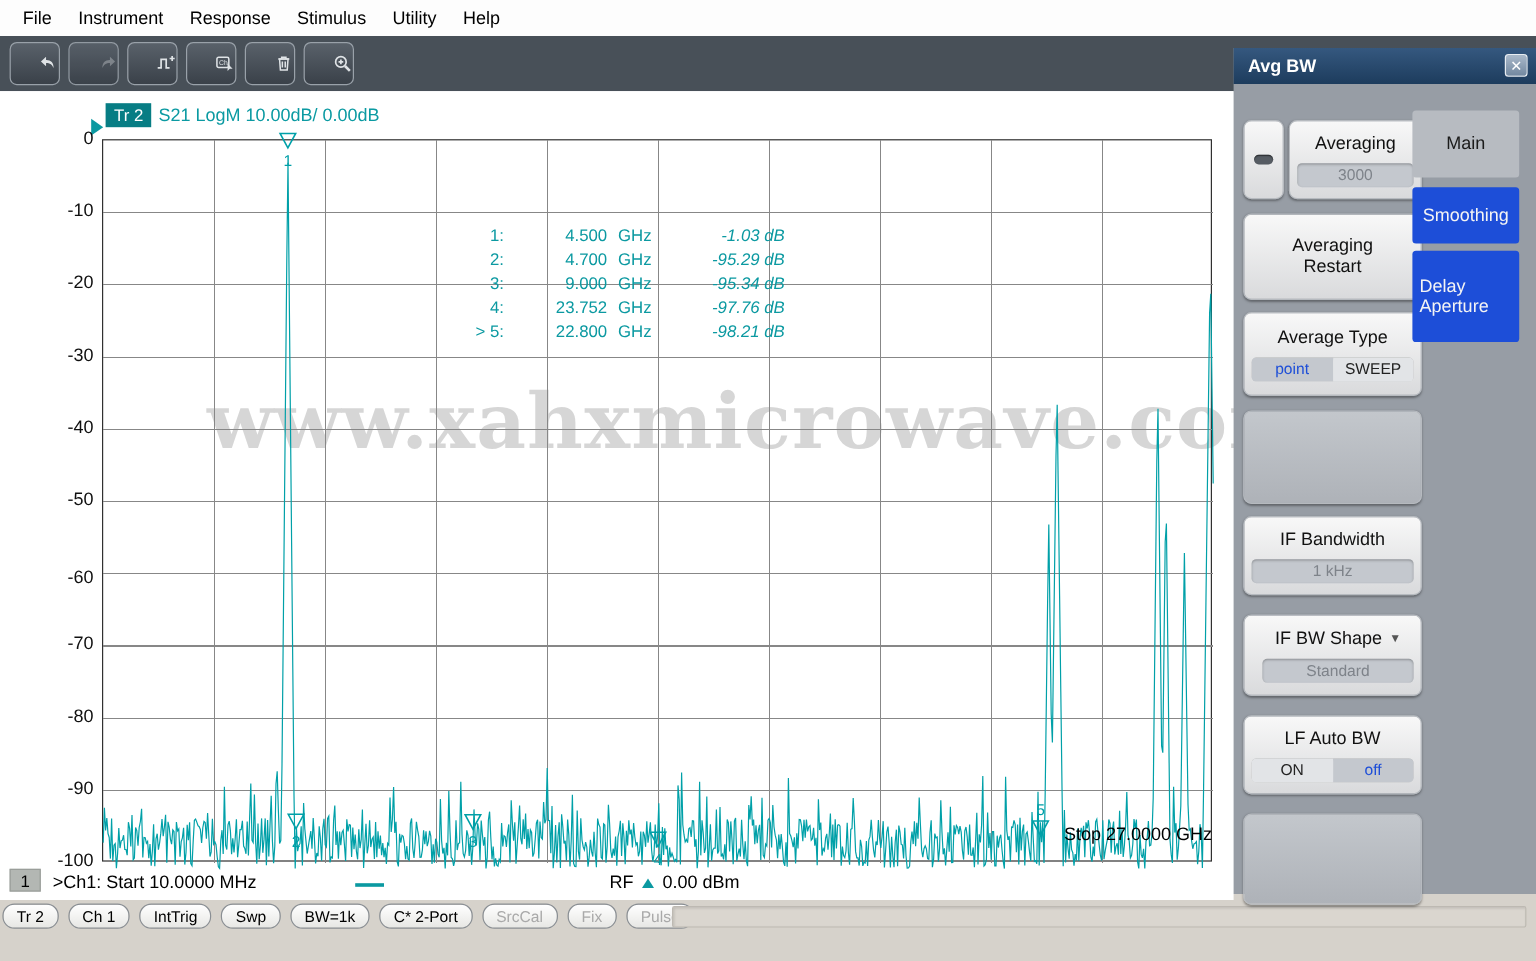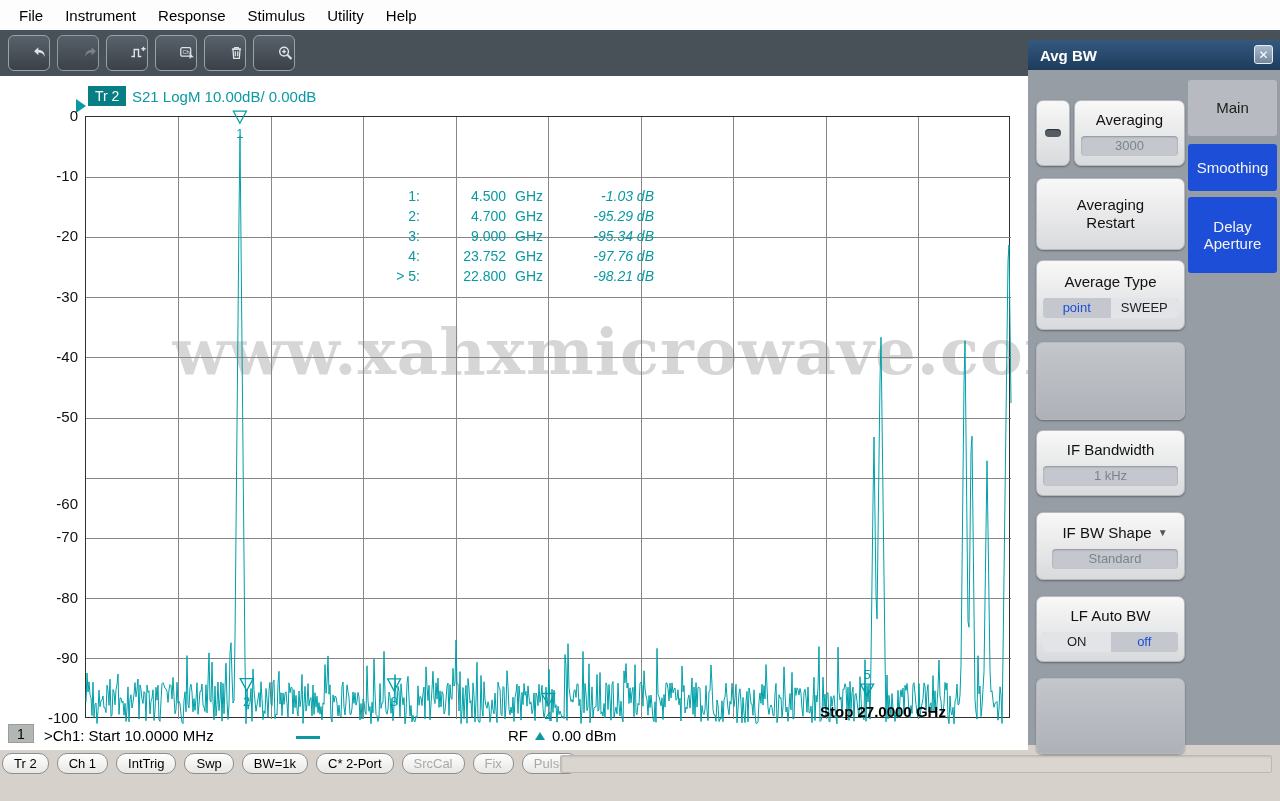--- a/index.html
+++ b/index.html
@@ -37,21 +37,21 @@
   .m-freq{width:86px;text-align:right;}
   .m-unit{width:46px;text-align:left;padding-left:9px;}
   .m-val{width:102px;text-align:right;font-style:italic;}
 
   
   .ch-indicator{position:absolute;left:8px;top:724px;width:26px;height:19px;background:#b3b7b3;border:1px solid #9a9e9a;color:#000;font-size:14px;display:flex;align-items:center;justify-content:center;}
   .status-left{position:absolute;left:44px;top:727px;font-size:15px;color:#000;}
   .status-dash{position:absolute;left:296px;top:736px;width:24px;height:3px;background:#0b99a1;}
   .status-center{position:absolute;left:508px;top:727px;font-size:15px;color:#000;display:flex;align-items:center;gap:7px;}
   .mini-marker{width:0;height:0;border-left:5px solid transparent;border-right:5px solid transparent;border-bottom:8px solid #0b99a1;}
-  .status-right{position:absolute;left:820px;top:703px;width:190px;font-size:15px;color:#000;font-weight:bold;}
+  .status-right{position:absolute;left:820px;top:687px;width:190px;text-align:right;font-size:15px;color:#000;}
 
   
   .btn-bar{position:absolute;left:2px;top:753px;display:flex;gap:8px;align-items:center;}
   .bb-btn{height:21px;padding:1px 11px;border:1px solid #8a8f94;border-radius:10px;background:linear-gradient(#ffffff,#e7e7e4);font-size:13px;color:#000;display:flex;align-items:center;white-space:nowrap;}
   .bb-btn.off{color:#a9a9a9;}
   .btn-groove{position:absolute;left:560px;top:755px;width:712px;height:18px;border:1px solid #bdb9b2;background:#dad6cf;border-radius:2px;box-shadow:inset 1px 1px 2px rgba(0,0,0,.12);}
 
   
   .panel{position:absolute;left:1028px;top:40px;width:252px;height:705px;background:#979da5;}
   .panel-header{position:absolute;left:0;top:0;width:252px;height:30px;background:linear-gradient(180deg,#35587f,#1d3c5d);display:flex;align-items:center;padding-left:12px;color:#fff;font-size:15px;font-weight:bold;}
@@ -60,21 +60,21 @@
   .p-btn .p-label{line-height:1.2;}
   .p-label.narrow{width:96px;}
   .p-label.row{display:flex;align-items:center;gap:6px;justify-content:center;}
   .chev{font-size:10px;color:#555;}
   .p-btn .value{width:100%;height:20px;background:#c4c8ce;border-radius:4px;box-shadow:inset 0 1px 2px rgba(0,0,0,.28);color:#7e838a;font-size:13px;display:flex;align-items:center;justify-content:center;}
   .toggle-field{display:flex;width:100%;height:20px;border-radius:4px;overflow:hidden;box-shadow:inset 0 1px 2px rgba(0,0,0,.28);font-size:13px;}
   .toggle-field .opt{flex:1;display:flex;align-items:center;justify-content:center;background:#c4c8ce;color:#1d4ed8;}
   .toggle-field .opt.selected{background:#e2e4e7;color:#222;}
   .blank-btn{background:linear-gradient(180deg,#c3c7cc,#aeb2b8);}
   .slot{width:16px;height:8px;background:#565c63;border-radius:4px;box-shadow:inset 0 1px 1px rgba(0,0,0,.5);}
-  .p-tab{position:absolute;left:160px;width:89px;display:flex;align-items:center;justify-content:center;text-align:center;font-size:15px;line-height:1.15;border-radius:3px;padding:0 6px;}
+  .p-tab{position:absolute;left:149px;width:89px;display:flex;align-items:center;justify-content:center;text-align:left;font-size:15px;line-height:1.15;border-radius:3px;padding:0 6px;margin-top:12px;}
   .p-tab.active{background:#b7bbc1;color:#1b1b1b;}
   .p-tab.inactive{background:#1d4ed8;color:#f4f4f4;}
 
   svg text{font-family:"Liberation Sans",sans-serif;}
 </style>
 </head>
 <body>
 
 <div class="app">
 
@@ -136,21 +136,21 @@
   <div class="trace-title">S21 LogM 10.00dB/ 0.00dB</div>
   <div class="start-arrow"></div>
 
   <div>
       <div class="y-tick" style="top: 106px;">0</div>
       <div class="y-tick" style="top: 166.2px;">-10</div>
       <div class="y-tick" style="top: 226.4px;">-20</div>
       <div class="y-tick" style="top: 286.6px;">-30</div>
       <div class="y-tick" style="top: 346.8px;">-40</div>
       <div class="y-tick" style="top: 407px;">-50</div>
-      <div class="y-tick" style="top: 494px;">-60</div>
+      <div class="y-tick" style="top: 472px;">-60</div>
       <div class="y-tick" style="top: 527.4px;">-70</div>
       <div class="y-tick" style="top: 587.6px;">-80</div>
       <div class="y-tick" style="top: 647.8px;">-90</div>
       <div class="y-tick" style="top: 708px;">-100</div>
     </div>
 
   <div class="watermark">www.xahxmicrowave.com</div>
 
   <div class="plot">
     <svg id="plot-svg" width="925" height="602">

